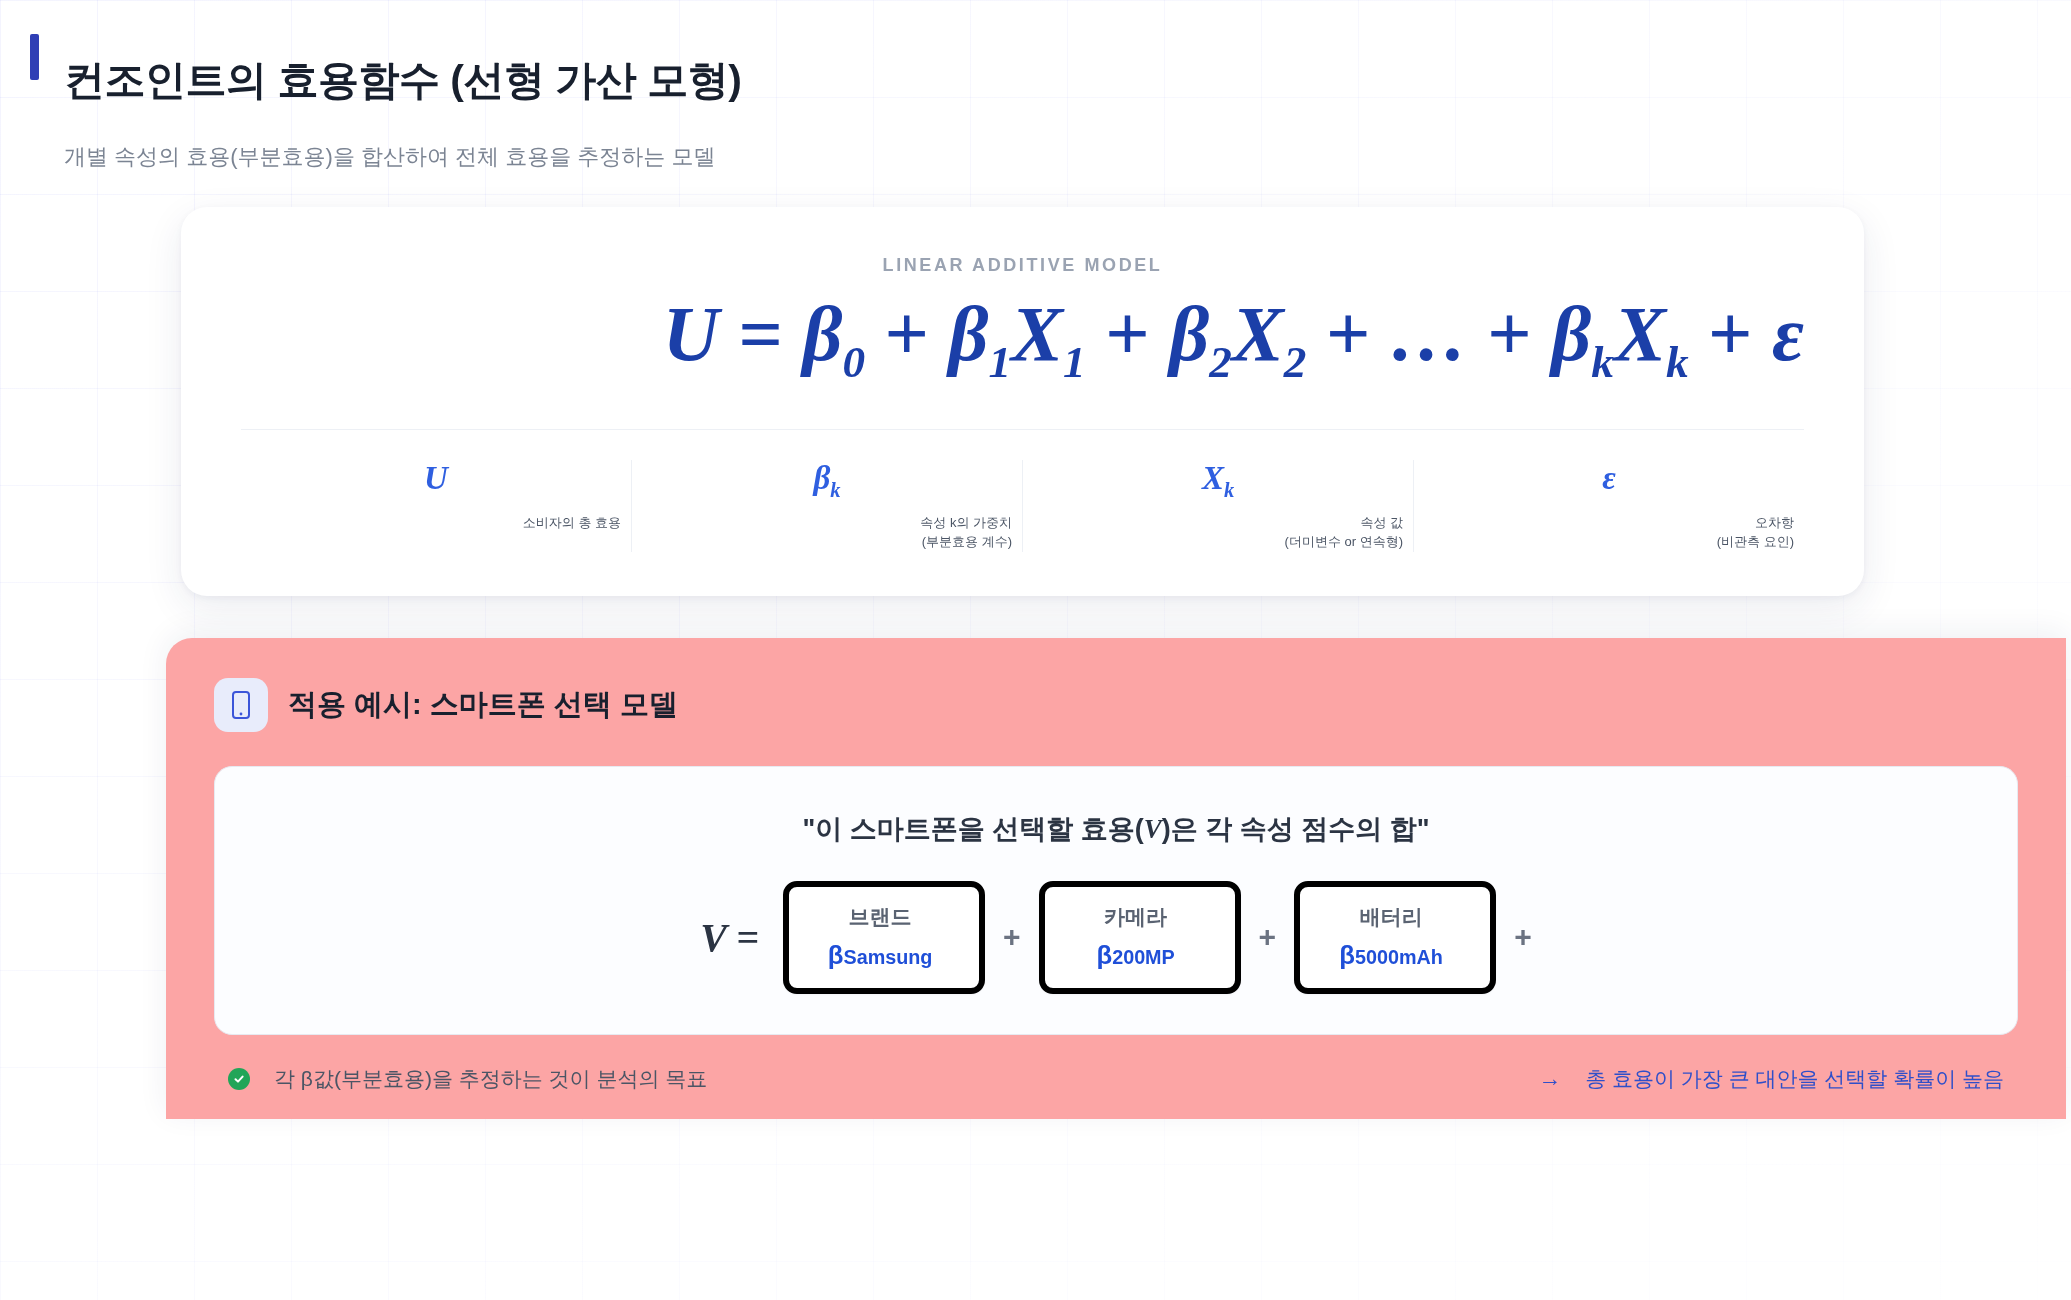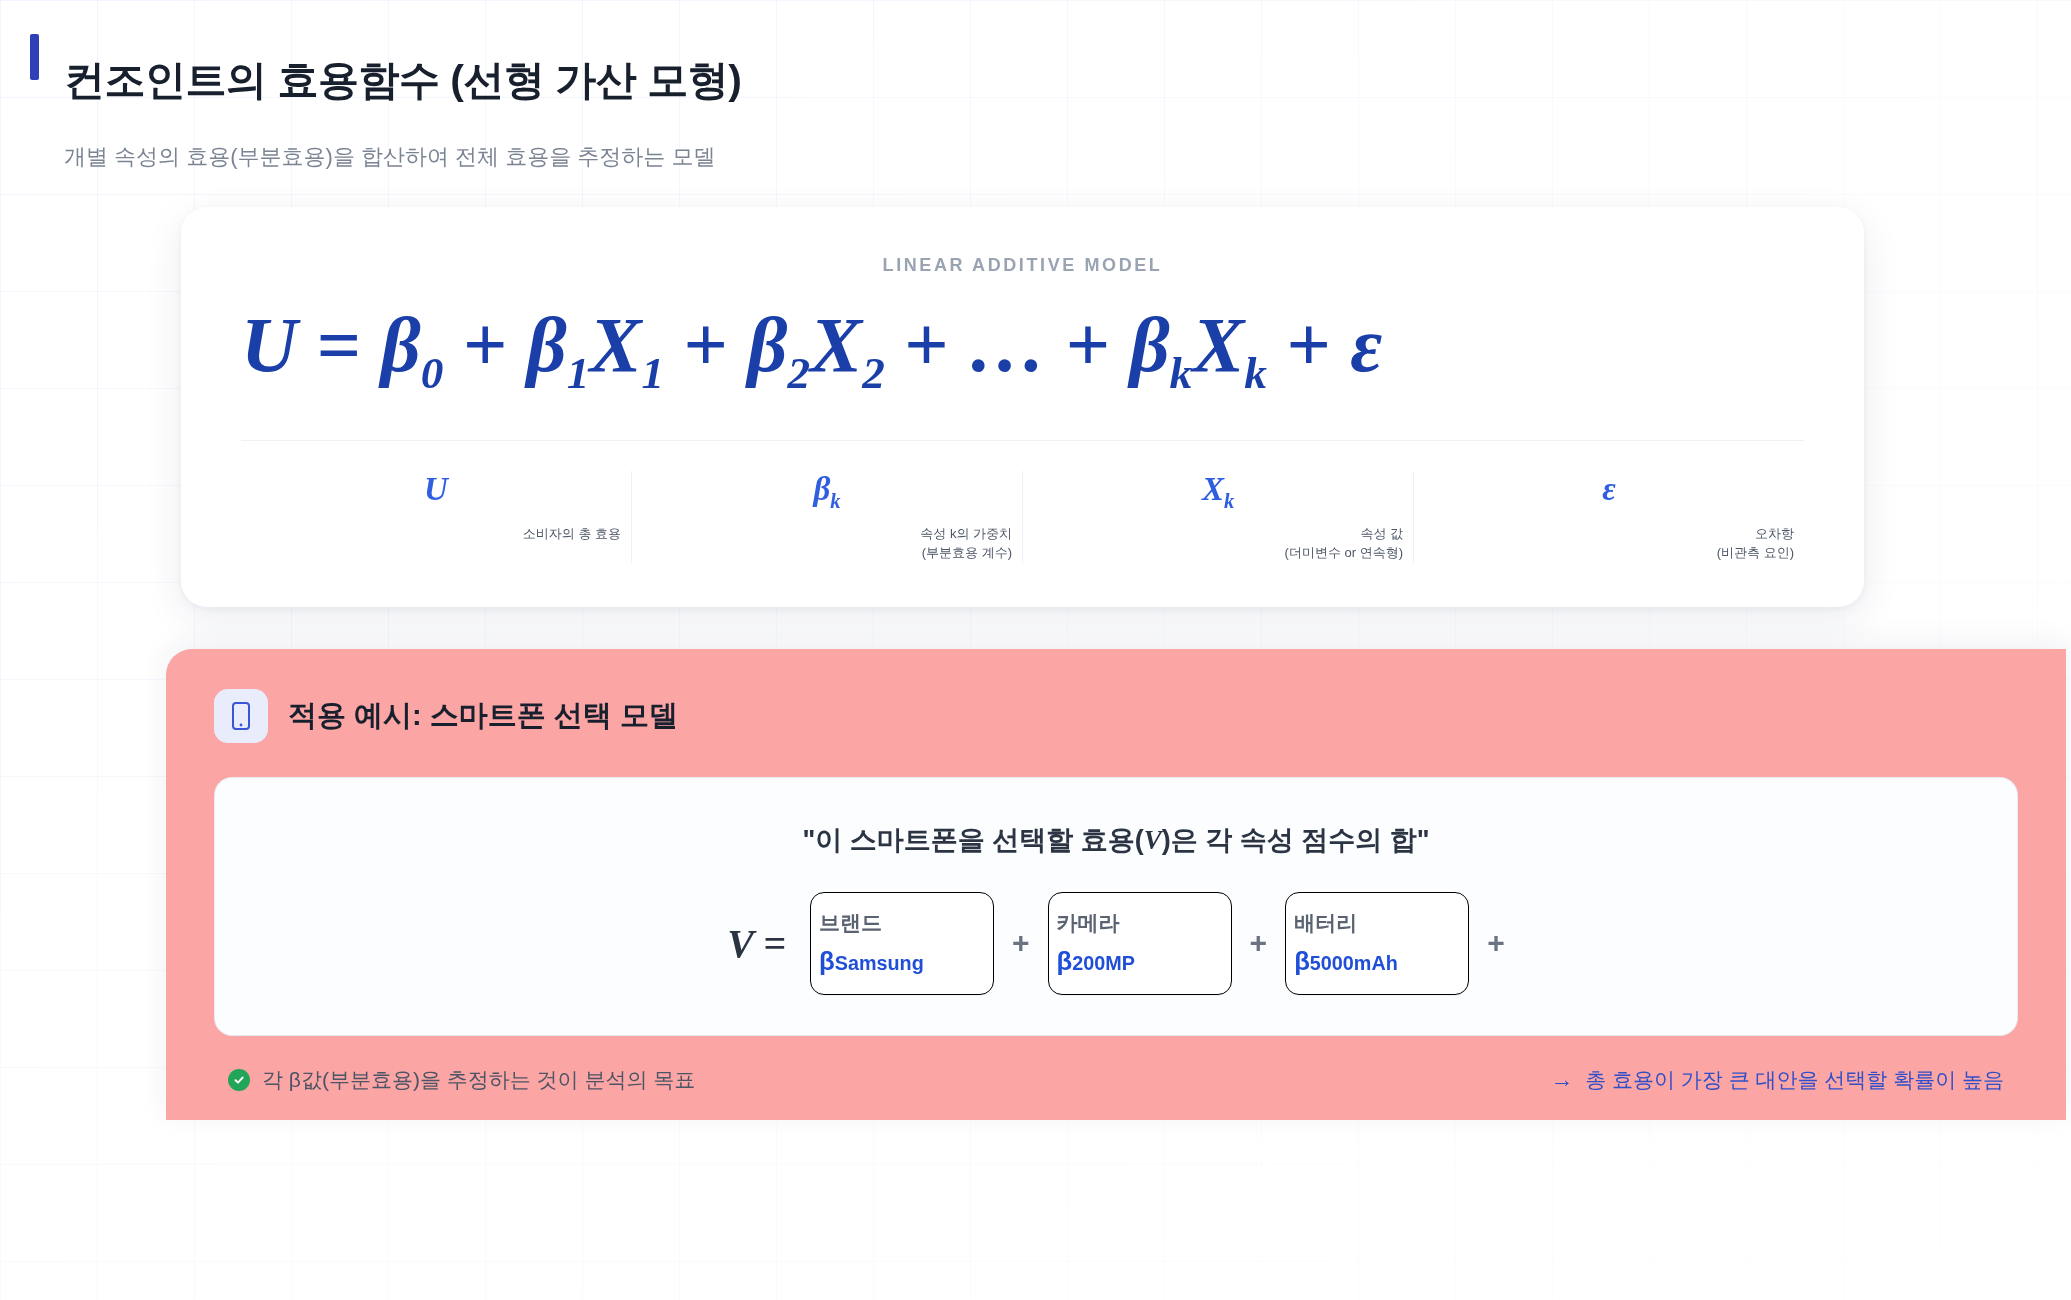--- a/index.html
+++ b/index.html
@@ -89,22 +89,22 @@
     box-sizing: border-box;
   }
   .eyebrow {
     text-align: center;
     font-size: 18px;
     font-weight: 700;
     letter-spacing: 2.6px;
     color: #9aa3b2;
   }
   .formula {
-    text-align: left;
-    margin-top: 26px;
+    text-align: right;
+    margin-top: 15px;
     font-family: "Liberation Serif", serif;
     font-size: 78px;
     font-style: italic;
     font-weight: 700;
     color: #1b3fa8;
     line-height: 1.1;
     white-space: nowrap;
   }
   .formula sub {
     font-size: 0.58em;
@@ -208,24 +208,25 @@
     color: #2b3443;
     margin-right: 6px;
   }
   .eq-plus {
     font-size: 30px;
     font-weight: 700;
     color: #6b7382;
   }
   .term {
     background: #ffffff;
-    border: 1px solid #000000;
+    border: 6px solid #000000;
     border-radius: 14px;
-    padding: 16px 24px 18px 8px;
+    padding: 16px 24px 18px 16px;
     min-width: 150px;
+    text-align: center;
     box-shadow: 0 1px 2px rgba(20,30,60,0.04);
   }
   .term-label {
     font-size: 21px;
     font-weight: 700;
     color: #5a6372;
   }
   .term-value {
     margin-top: 10px;
     font-size: 23px;
@@ -241,21 +242,21 @@
   .footnotes {
     display: flex;
     justify-content: space-between;
     align-items: center;
     margin-top: 30px;
     padding: 0 14px 26px 14px;
   }
   .foot {
     display: flex;
     align-items: center;
-    gap: 12px;
+    gap: 24px;
     font-size: 21px;
     color: #4b5565;
   }
   .foot.right { color: #2f4fc9; }
   .check-icon {
     width: 22px;
     height: 22px;
     border-radius: 50%;
     background: #22a558;
     display: inline-flex;

